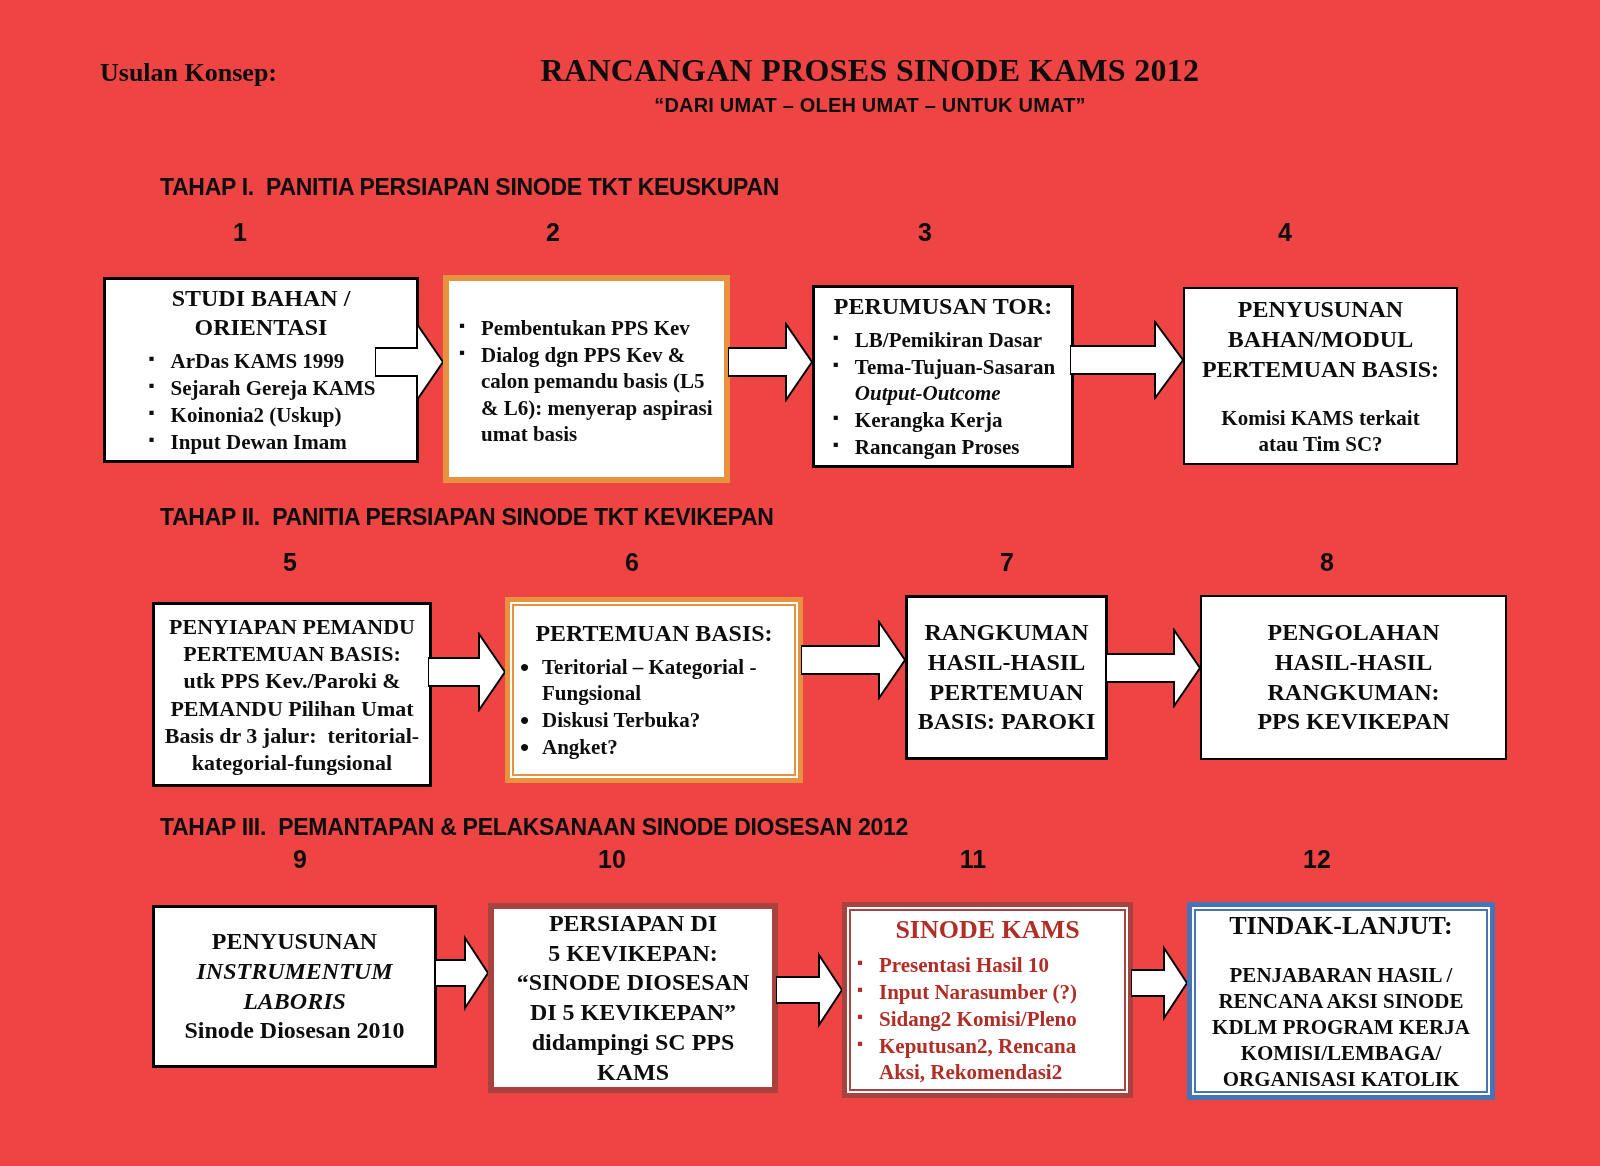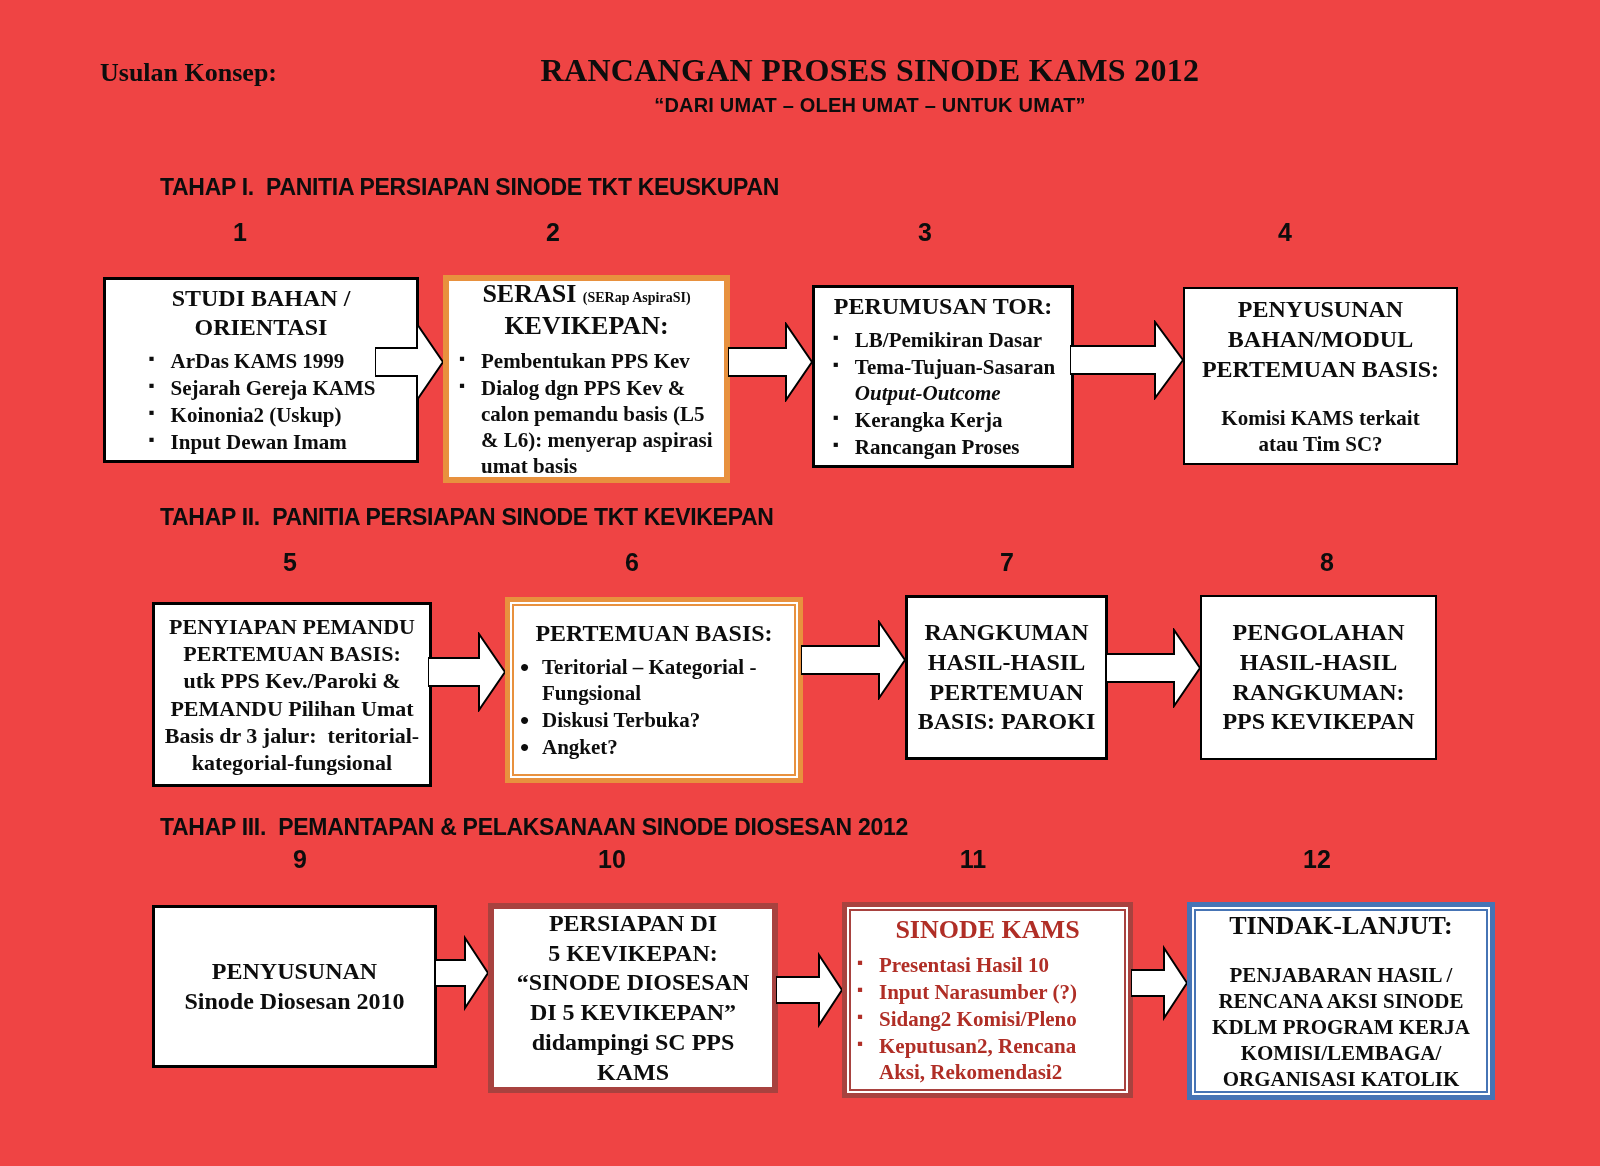--- a/index.html
+++ b/index.html
@@ -95,21 +95,20 @@
         <li>Koinonia2 (Uskup)</li>
         <li>Input Dewan Imam</li>
       </ul>
   </div>
 
   <svg class="arrow" style="left:375px;top:322px" width="70" height="80">
     <polygon points="0,26 42,26 42,2 68,40 42,78 42,54 0,54" fill="#fff" stroke="#000" stroke-width="2"></polygon>
   </svg>
 
   <div class="box b-orange" style="left:443px;top:275px;width:287px;height:208px">
-    <div class="title-lg"><span>SERASI</span> <span class="title-note">(SERap AspiraSI)</span><span class="title-line2">KEVIKEPAN:</span></div>
     <ul class="square">
         <li>Pembentukan PPS Kev</li>
         <li>Dialog dgn PPS Kev &amp; calon pemandu basis (L5 &amp; L6): menyerap aspirasi  umat basis</li>
       </ul>
   </div>
 
   <svg class="arrow" style="left:728px;top:322px" width="86" height="80">
     <polygon points="0,26 58,26 58,2 84,40 58,78 58,54 0,54" fill="#fff" stroke="#000" stroke-width="2"></polygon>
   </svg>
 
@@ -165,29 +164,31 @@
     <div class="title">RANGKUMAN
 HASIL-HASIL
 PERTEMUAN
 BASIS: PAROKI</div>
   </div>
 
   <svg class="arrow" style="left:1106px;top:628px" width="96" height="80">
     <polygon points="0,26 68,26 68,2 94,40 68,78 68,54 0,54" fill="#fff" stroke="#000" stroke-width="2"></polygon>
   </svg>
 
-  <div class="box b-black2" style="left:1200px;top:595px;width:237px;height:165px">
+  <div class="box b-black2" style="left:1200px;top:595px;width:307px;height:165px">
     <div class="title">PENGOLAHAN
 HASIL-HASIL
 RANGKUMAN:
 PPS KEVIKEPAN</div>
   </div>
 
   <div class="box b-black3" style="left:152px;top:905px;width:285px;height:163px">
     <div class="title">PENYUSUNAN</div>
+    <div class="italic-line">INSTRUMENTUM
+LABORIS</div>
     <div class="body-lg" style="font-size:24px">Sinode Diosesan 2010</div>
   </div>
 
   <svg class="arrow" style="left:435px;top:933px" width="55" height="80">
     <polygon points="0,27 30,27 30,5 53,40 30,75 30,53 0,53" fill="#fff" stroke="#000" stroke-width="2"></polygon>
   </svg>
 
   <div class="box b-red" style="left:488px;top:903px;width:290px;height:190px">
     <div class="title">PERSIAPAN DI
 5 KEVIKEPAN:

